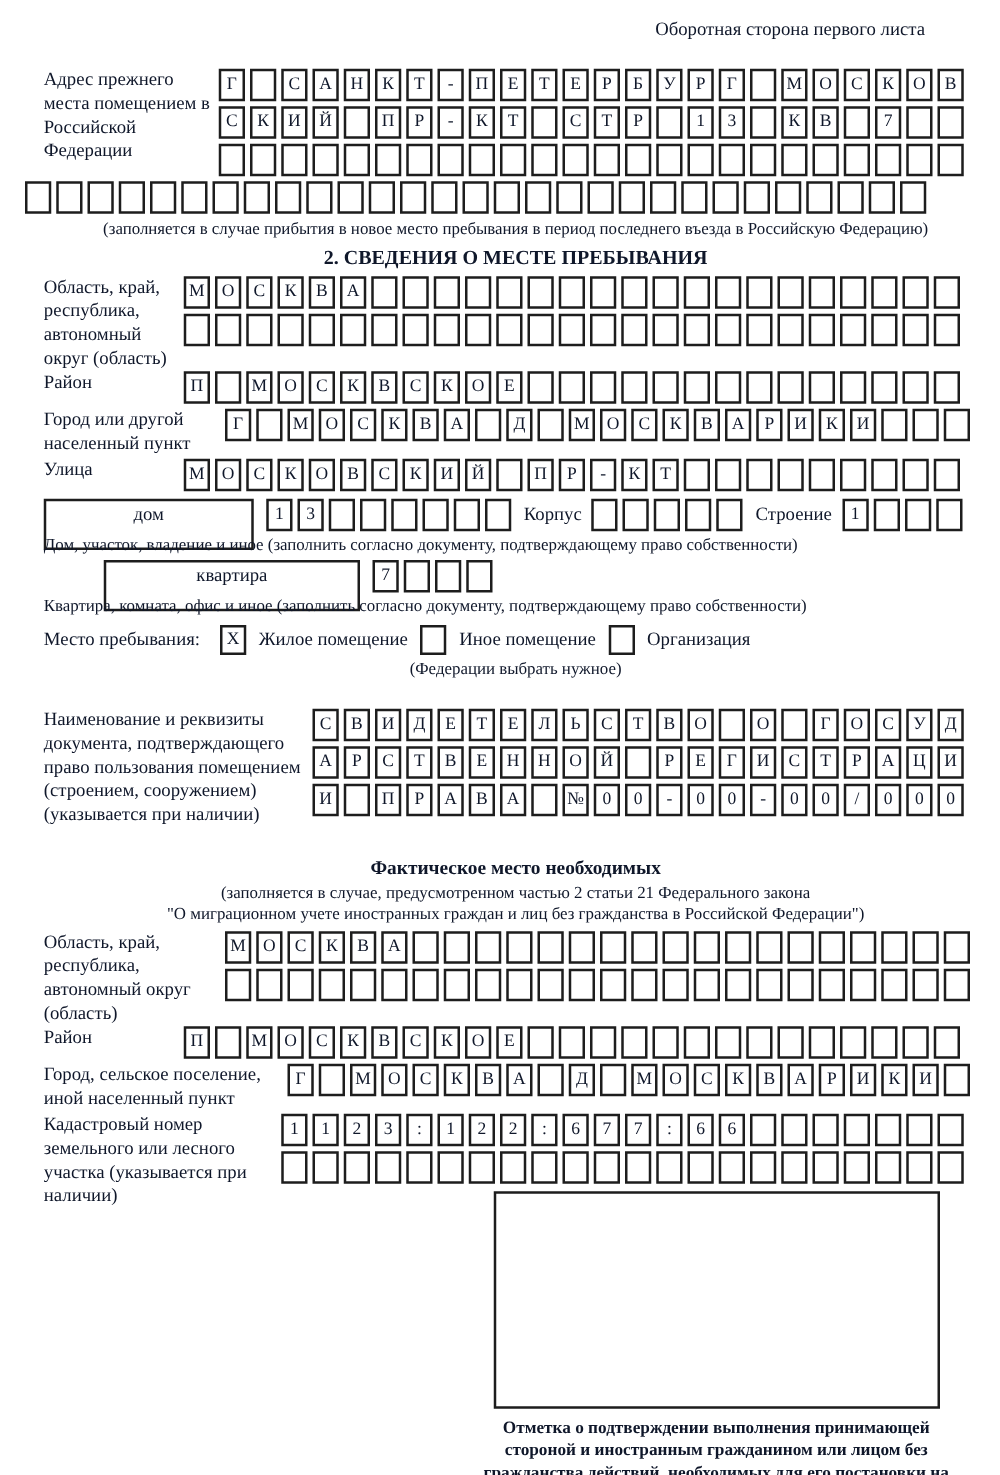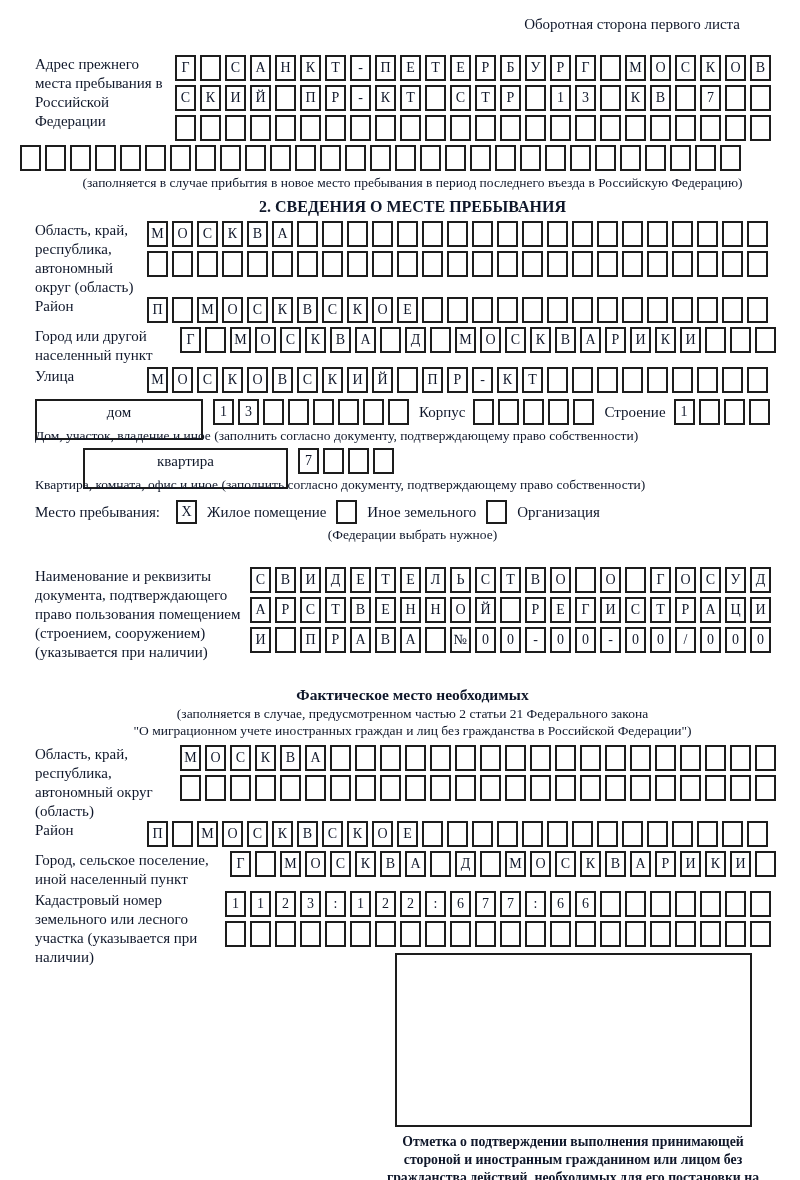--- a/index.html
+++ b/index.html
@@ -48,21 +48,21 @@
         font-weight:bold;font-size:13.8px;line-height:18px;}
 </style>
 </head>
 <body>
 
 <div id="page">
 
   <div class="right-note">Оборотная сторона первого листа</div>
 
   <div class="field f-addr">
-    <div class="flabel w140">Адрес прежнего места пребывания в Российской Федерации</div>
+    <div class="flabel w140">Адрес прежнего места помещением в Российской Федерации</div>
     <div class="gridcol">
       <div class="cellrow"><span class="cell">Г</span><span class="cell"></span><span class="cell">С</span><span class="cell">А</span><span class="cell">Н</span><span class="cell">К</span><span class="cell">Т</span><span class="cell">-</span><span class="cell">П</span><span class="cell">Е</span><span class="cell">Т</span><span class="cell">Е</span><span class="cell">Р</span><span class="cell">Б</span><span class="cell">У</span><span class="cell">Р</span><span class="cell">Г</span><span class="cell"></span><span class="cell">М</span><span class="cell">О</span><span class="cell">С</span><span class="cell">К</span><span class="cell">О</span><span class="cell">В</span></div>
       <div class="cellrow"><span class="cell">С</span><span class="cell">К</span><span class="cell">И</span><span class="cell">Й</span><span class="cell"></span><span class="cell">П</span><span class="cell">Р</span><span class="cell">-</span><span class="cell">К</span><span class="cell">Т</span><span class="cell"></span><span class="cell">С</span><span class="cell">Т</span><span class="cell">Р</span><span class="cell"></span><span class="cell">1</span><span class="cell">3</span><span class="cell"></span><span class="cell">К</span><span class="cell">В</span><span class="cell"></span><span class="cell">7</span><span class="cell"></span><span class="cell"></span></div>
       <div class="cellrow"><span class="cell"></span><span class="cell"></span><span class="cell"></span><span class="cell"></span><span class="cell"></span><span class="cell"></span><span class="cell"></span><span class="cell"></span><span class="cell"></span><span class="cell"></span><span class="cell"></span><span class="cell"></span><span class="cell"></span><span class="cell"></span><span class="cell"></span><span class="cell"></span><span class="cell"></span><span class="cell"></span><span class="cell"></span><span class="cell"></span><span class="cell"></span><span class="cell"></span><span class="cell"></span><span class="cell"></span></div>
     </div>
   </div>
   <div class="cellrow fullrow"><span class="cell"></span><span class="cell"></span><span class="cell"></span><span class="cell"></span><span class="cell"></span><span class="cell"></span><span class="cell"></span><span class="cell"></span><span class="cell"></span><span class="cell"></span><span class="cell"></span><span class="cell"></span><span class="cell"></span><span class="cell"></span><span class="cell"></span><span class="cell"></span><span class="cell"></span><span class="cell"></span><span class="cell"></span><span class="cell"></span><span class="cell"></span><span class="cell"></span><span class="cell"></span><span class="cell"></span><span class="cell"></span><span class="cell"></span><span class="cell"></span><span class="cell"></span><span class="cell"></span></div>
   <div class="center-note">(заполняется в случае прибытия в новое место пребывания в период последнего въезда в Российскую Федерацию)</div>
 
   <div class="sec-title">2. СВЕДЕНИЯ О МЕСТЕ ПРЕБЫВАНИЯ</div>
@@ -94,21 +94,21 @@
     <span class="named-box dom-box">дом</span><span class="cellrow inline"><span class="cell">1</span><span class="cell">3</span><span class="cell"></span><span class="cell"></span><span class="cell"></span><span class="cell"></span><span class="cell"></span><span class="cell"></span></span><span class="inline-label">Корпус</span><span class="cellrow inline"><span class="cell"></span><span class="cell"></span><span class="cell"></span><span class="cell"></span><span class="cell"></span></span><span class="inline-label">Строение</span><span class="cellrow inline"><span class="cell">1</span><span class="cell"></span><span class="cell"></span><span class="cell"></span></span>
   </div>
   <div class="small-note">Дом, участок, владение и иное (заполнить согласно документу, подтверждающему право собственности)</div>
 
   <div class="inline-row kv-row">
     <span class="named-box kv-box">квартира</span><span class="cellrow inline"><span class="cell">7</span><span class="cell"></span><span class="cell"></span><span class="cell"></span></span>
   </div>
   <div class="small-note">Квартира, комната, офис и иное (заполнить согласно документу, подтверждающему право собственности)</div>
 
   <div class="stay-row">
-    <span class="stay-label">Место пребывания:</span><span class="cbox">X</span><span class="opt-label">Жилое помещение</span><span class="cbox"></span><span class="opt-label">Иное земельного</span><span class="cbox"></span><span class="opt-label">Организация</span>
+    <span class="stay-label">Место пребывания:</span><span class="cbox">X</span><span class="opt-label">Жилое помещение</span><span class="cbox"></span><span class="opt-label">Иное помещение</span><span class="cbox"></span><span class="opt-label">Организация</span>
   </div>
   <div class="center-note">(Федерации выбрать нужное)</div>
 
   <div class="field f-doc">
     <div class="flabel w215">Наименование и реквизиты документа, подтверждающего право пользования помещением (строением, сооружением) (указывается при наличии)</div>
     <div class="gridcol">
       <div class="cellrow"><span class="cell">С</span><span class="cell">В</span><span class="cell">И</span><span class="cell">Д</span><span class="cell">Е</span><span class="cell">Т</span><span class="cell">Е</span><span class="cell">Л</span><span class="cell">Ь</span><span class="cell">С</span><span class="cell">Т</span><span class="cell">В</span><span class="cell">О</span><span class="cell"></span><span class="cell">О</span><span class="cell"></span><span class="cell">Г</span><span class="cell">О</span><span class="cell">С</span><span class="cell">У</span><span class="cell">Д</span></div>
       <div class="cellrow"><span class="cell">А</span><span class="cell">Р</span><span class="cell">С</span><span class="cell">Т</span><span class="cell">В</span><span class="cell">Е</span><span class="cell">Н</span><span class="cell">Н</span><span class="cell">О</span><span class="cell">Й</span><span class="cell"></span><span class="cell">Р</span><span class="cell">Е</span><span class="cell">Г</span><span class="cell">И</span><span class="cell">С</span><span class="cell">Т</span><span class="cell">Р</span><span class="cell">А</span><span class="cell">Ц</span><span class="cell">И</span></div>
       <div class="cellrow"><span class="cell">И</span><span class="cell"></span><span class="cell">П</span><span class="cell">Р</span><span class="cell">А</span><span class="cell">В</span><span class="cell">А</span><span class="cell"></span><span class="cell">№</span><span class="cell">0</span><span class="cell">0</span><span class="cell">-</span><span class="cell">0</span><span class="cell">0</span><span class="cell">-</span><span class="cell">0</span><span class="cell">0</span><span class="cell">/</span><span class="cell">0</span><span class="cell">0</span><span class="cell">0</span></div>
     </div>

